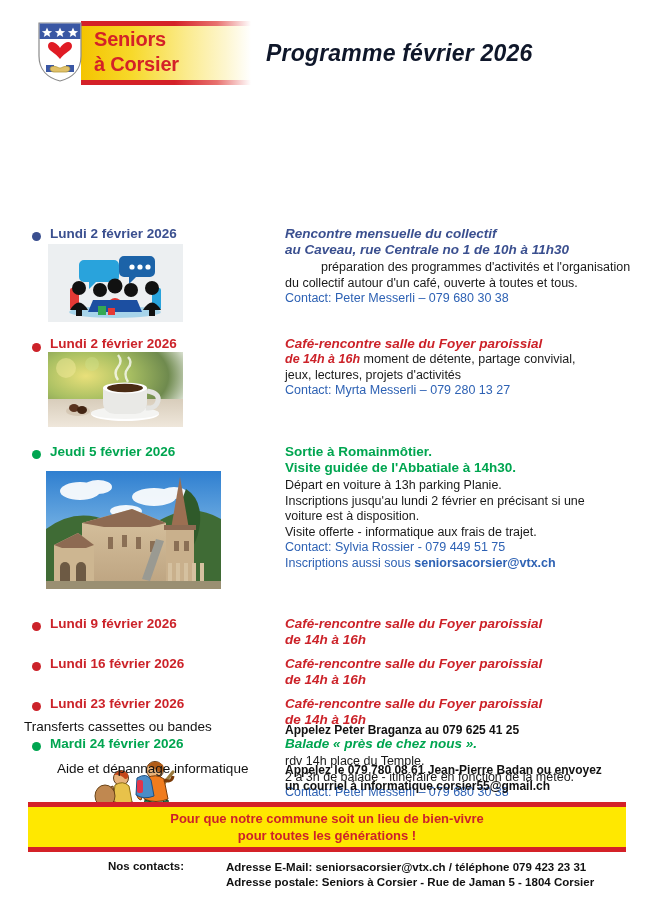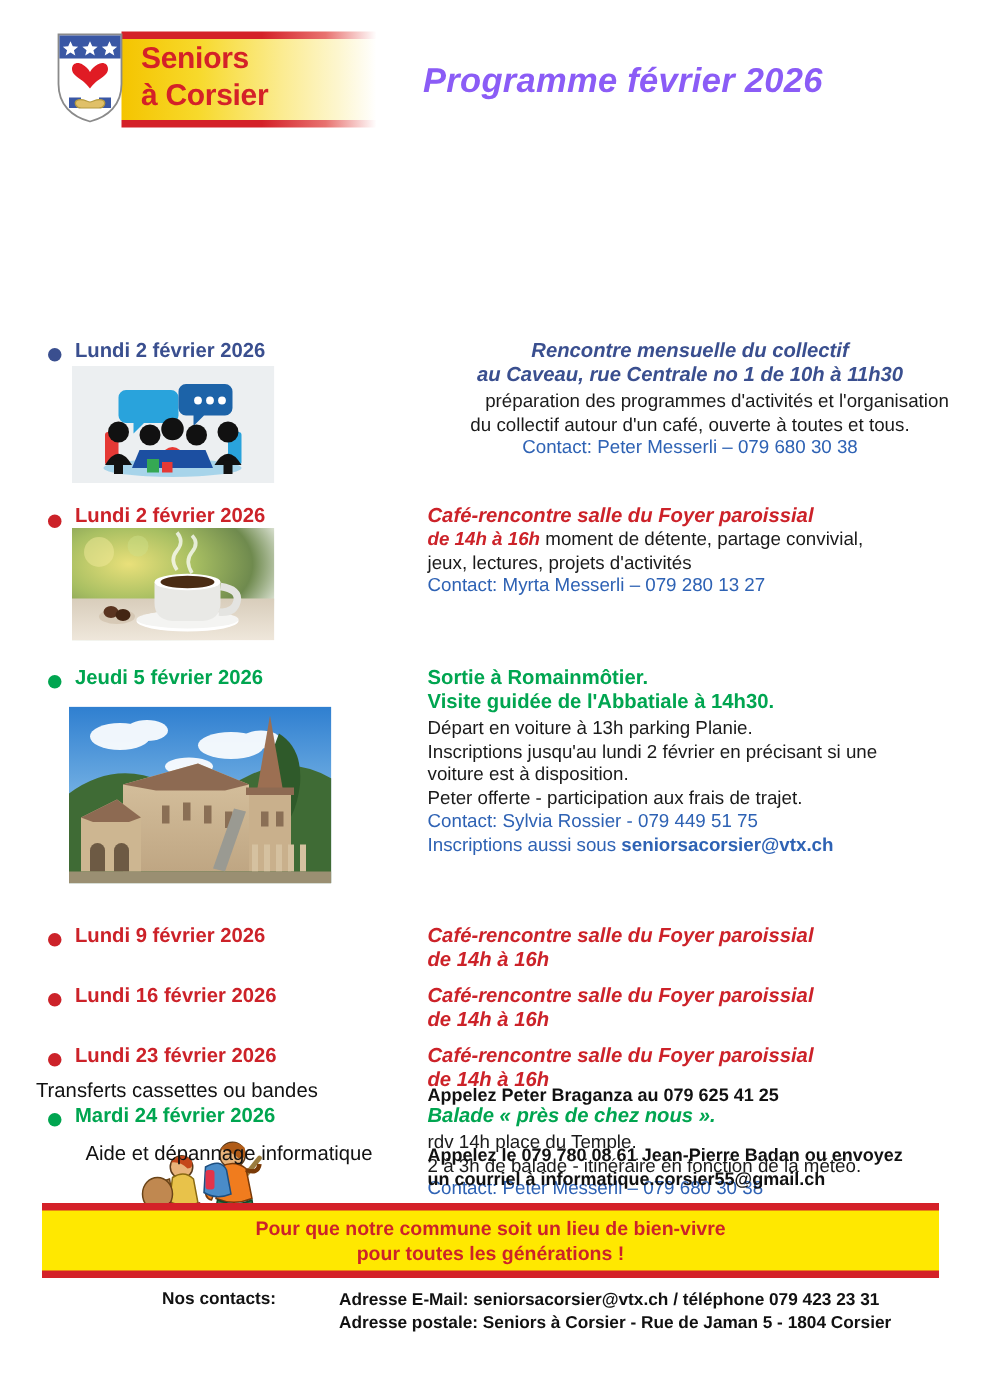--- a/index.html
+++ b/index.html
@@ -30,22 +30,22 @@
   }
   .logo-text{
     position:absolute;left:58px;top:5px;width:165px;
     font-weight:bold;font-size:20px;line-height:25px;color:#d42128;
     letter-spacing:-0.2px;
   }
   .logo-text span{display:block;}
   .shield{position:absolute;left:2px;top:0px;width:44px;height:60px;}
 
   .prog-title{
-    position:absolute;left:282px;top:40px;
-    font-size:23px;font-weight:bold;font-style:italic;color:#8b5cf6;
+    position:absolute;left:266px;top:40px;
+    font-size:23px;font-weight:bold;font-style:italic;color:#0f172a;
     letter-spacing:0.2px;
   }
 
   
   .events{position:relative;}
   .event{position:relative;}
   .bullet{
     position:absolute;left:32px;width:9px;height:9px;border-radius:50%;
   }
   .date{
@@ -162,21 +162,21 @@
           <circle cx="67" cy="42" r="7.5" fill="#111"></circle>
             <path d="M57 62 q10 -16 20 0 Z" fill="#e53935"></path>
           <path d="M45 56 h44 l5 12 h-54 Z" fill="#1c4fa1"></path>
           <rect x="50" y="62" width="8" height="9" fill="#35a853"></rect>
           <rect x="60" y="64" width="7" height="7" fill="#e53935"></rect>
           <rect x="28" y="63" width="6" height="9" fill="#111"></rect>
           <rect x="101" y="63" width="6" height="9" fill="#111"></rect>
         </svg>
       </div>
 
-      <div class="detail" style="top:122px;text-align:center;">
+      <div class="detail" style="top:122px;">
         <div class="d-head c-blue">Rencontre mensuelle du collectif</div>
         <div class="d-head c-blue">au Caveau, rue Centrale no 1 de 10h à 11h30</div>
         <div class="d-body" style="margin-top:2px;margin-left:36px;">préparation des programmes d'activités et l'organisation</div>
         <div class="d-body">du collectif autour d'un café, ouverte à toutes et tous.</div>
         <div class="d-contact">Contact: Peter Messerli – 079 680 30 38</div>
       </div>
     </div>
 
     <div class="event">
       <div class="bullet bg-red" style="top:239px;"></div>
@@ -287,21 +287,21 @@
           <rect x="0" y="110" width="175" height="8" fill="#9a8f72"></rect>
         </svg>
       </div>
 
       <div class="detail" style="top:340px;">
         <div class="d-head upright c-green">Sortie à Romainmôtier.</div>
         <div class="d-head upright c-green">Visite guidée de l'Abbatiale à 14h30.</div>
         <div class="d-body" style="margin-top:2px;">Départ en voiture à 13h parking Planie.</div>
         <div class="d-body">Inscriptions jusqu'au lundi 2 février en précisant si une</div>
         <div class="d-body">voiture est à disposition.</div>
-        <div class="d-body">Peter offerte - participation aux frais de trajet.</div>
+        <div class="d-body">Visite offerte - informatique aux frais de trajet.</div>
         <div class="d-contact">Contact: Sylvia Rossier - 079 449 51 75</div>
         <div class="d-contact"><span>Inscriptions aussi sous </span><b>seniorsacorsier@vtx.ch</b></div>
       </div>
     </div>
 
     <div class="event">
       <div class="bullet bg-red" style="top:518px;"></div>
       <div class="date c-red" style="top:512px;">Lundi 9 février 2026</div>
       <div class="detail" style="top:512px;">
         <div class="d-head c-red">Café-rencontre salle du Foyer paroissial</div>

